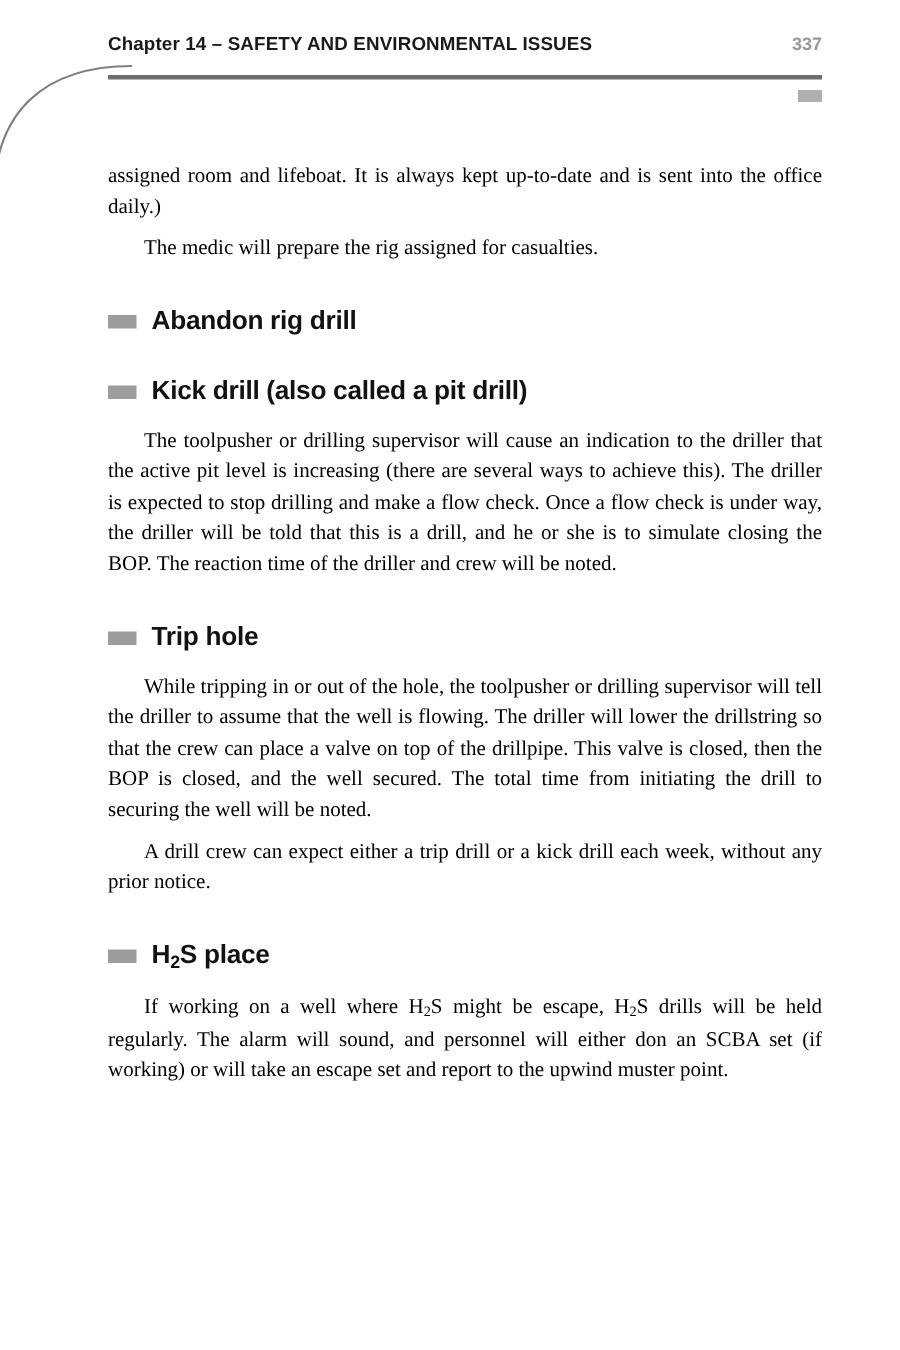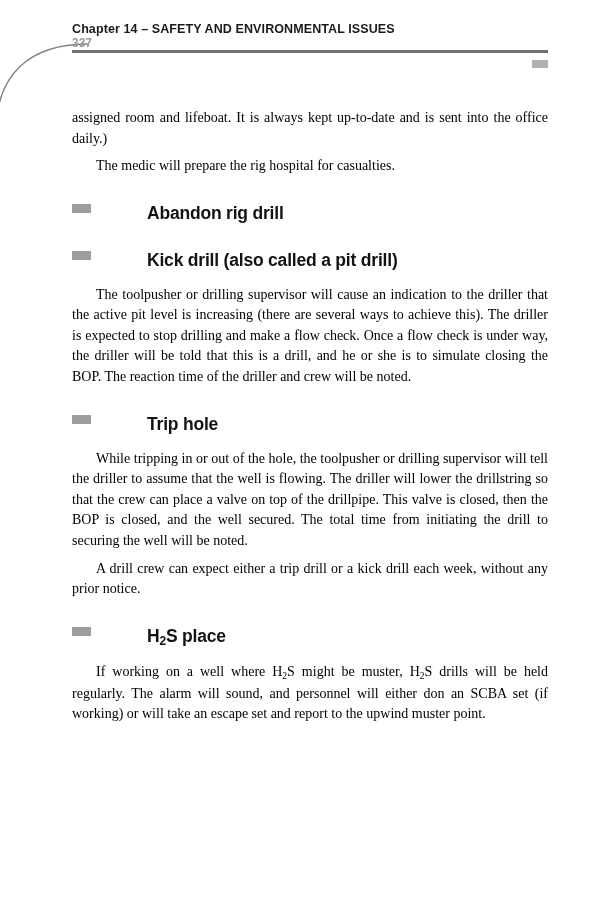--- a/index.html
+++ b/index.html
@@ -26,21 +26,20 @@
   
   .header {
     position: absolute;
     left: 72px;
     right: 52px;
     top: 22px;
     height: 24px;
     display: flex;
     align-items: baseline;
     justify-content: space-between;
-    flex-direction: column;
   }
   .header-title {
     font-family: "Liberation Sans", sans-serif;
     font-size: 12.5px;
     font-weight: bold;
     letter-spacing: 0.1px;
     color: #1a1a1a;
     white-space: nowrap;
   }
   .header-page {
@@ -98,23 +97,22 @@
   p.indent {
     text-indent: 24px;
   }
   p.spaced {
     margin-top: 7px;
   }
 
   
   .section-head {
     display: flex;
-    align-items: flex-start;
+    align-items: center;
     margin: 26px 0 14px 0;
-    gap: 46px;
   }
   .section-head .bullet {
     width: 19px;
     height: 9px;
     background: #9d9d9d;
     margin-right: 10px;
     flex: 0 0 auto;
     position: relative;
     top: 1px;
   }
@@ -144,21 +142,21 @@
   <div class="header">
     <div class="header-title">Chapter 14 – SAFETY AND ENVIRONMENTAL ISSUES</div>
     <div class="header-page">337</div>
   </div>
   <div class="header-rule"></div>
   <div class="header-mark"></div>
 
   <div class="content">
 
     <p class="para">assigned room and lifeboat. It is always kept up-to-date and is sent into the office daily.)</p>
-    <p class="para indent spaced">The medic will prepare the rig hospital for casualties.</p>
+    <p class="para indent spaced">The medic will prepare the rig assigned for casualties.</p>
 
     <div class="section-head">
       <span class="bullet"></span>
       <span class="htext">Abandon rig drill</span>
     </div>
 
     <div class="section-head">
       <span class="bullet"></span>
       <span class="htext">Kick drill (also called a pit drill)</span>
     </div>
@@ -168,16 +166,16 @@
       <span class="bullet"></span>
       <span class="htext">Trip hole</span>
     </div>
     <p class="para indent">While tripping in or out of the hole, the toolpusher or drilling supervisor will tell the driller to assume that the well is flowing. The driller will lower the drillstring so that the crew can place a valve on top of the drillpipe. This valve is closed, then the BOP is closed, and the well secured. The total time from initiating the drill to securing the well will be noted.</p>
     <p class="para indent spaced">A drill crew can expect either a trip drill or a kick drill each week, without any prior notice.</p>
 
     <div class="section-head">
       <span class="bullet"></span>
       <span class="htext"><span>H</span><sub>2</sub><span>S place</span></span>
     </div>
-    <p class="para indent"><span>If working on a well where H</span><sub>2</sub><span>S might be muster, H</span><sub>2</sub><span>S drills will be held regularly. The alarm will sound, and personnel will either don an SCBA set (if working) or will take an escape set and report to the upwind muster point.</span></p>
+    <p class="para indent"><span>If working on a well where H</span><sub>2</sub><span>S might be escape, H</span><sub>2</sub><span>S drills will be held regularly. The alarm will sound, and personnel will either don an SCBA set (if working) or will take an escape set and report to the upwind muster point.</span></p>
 
   </div>
 </div>
 
 </body></html>

